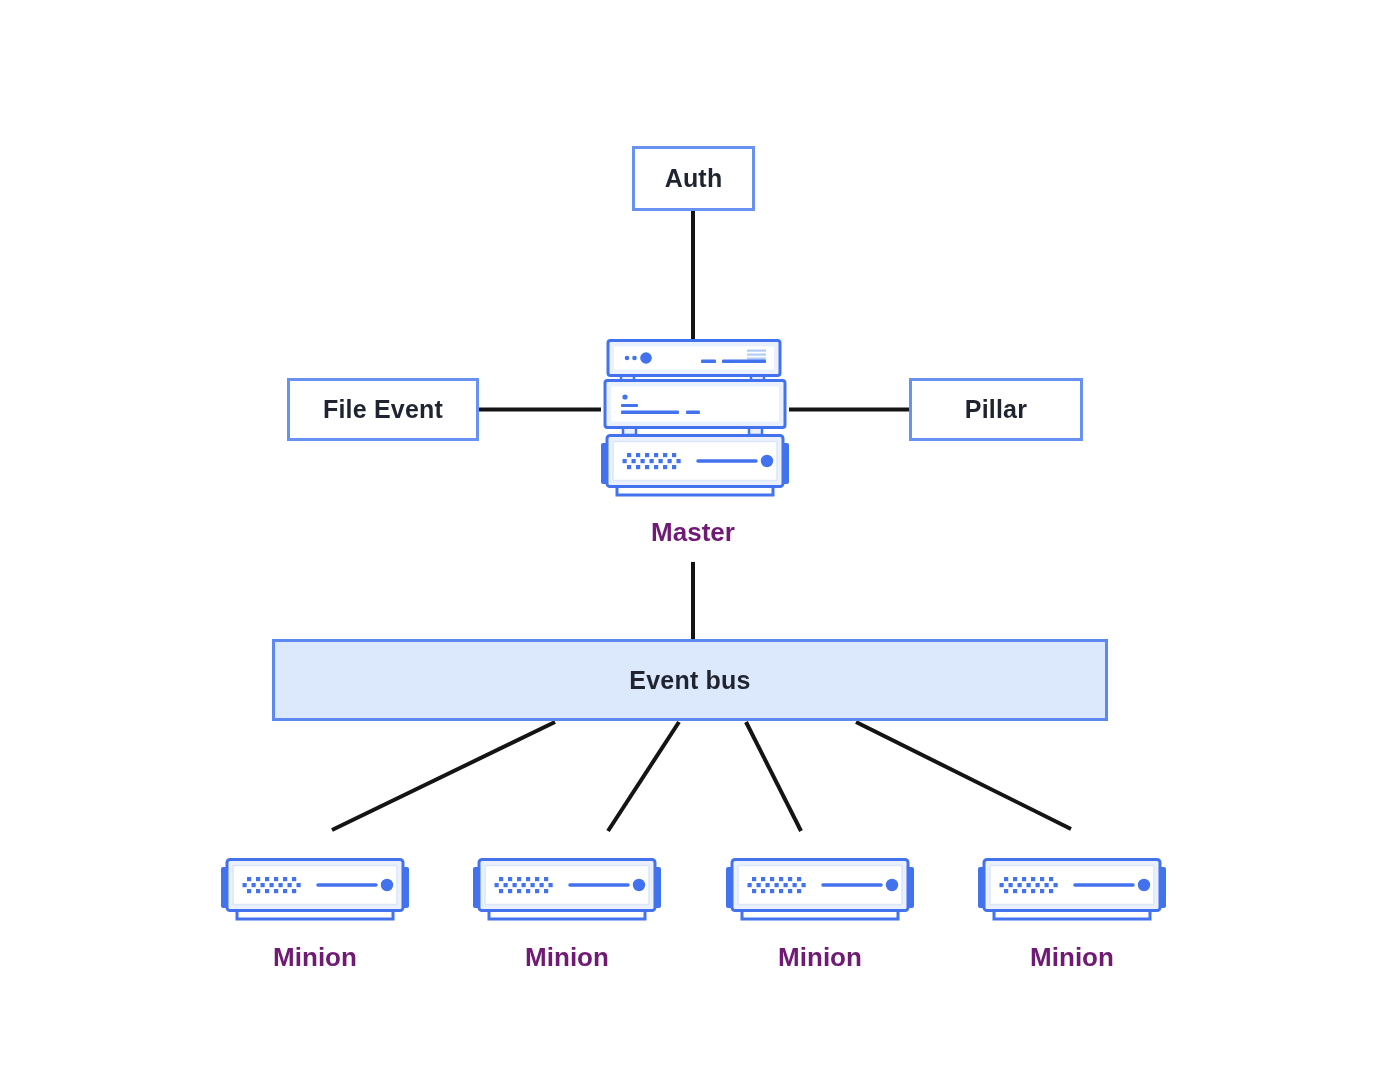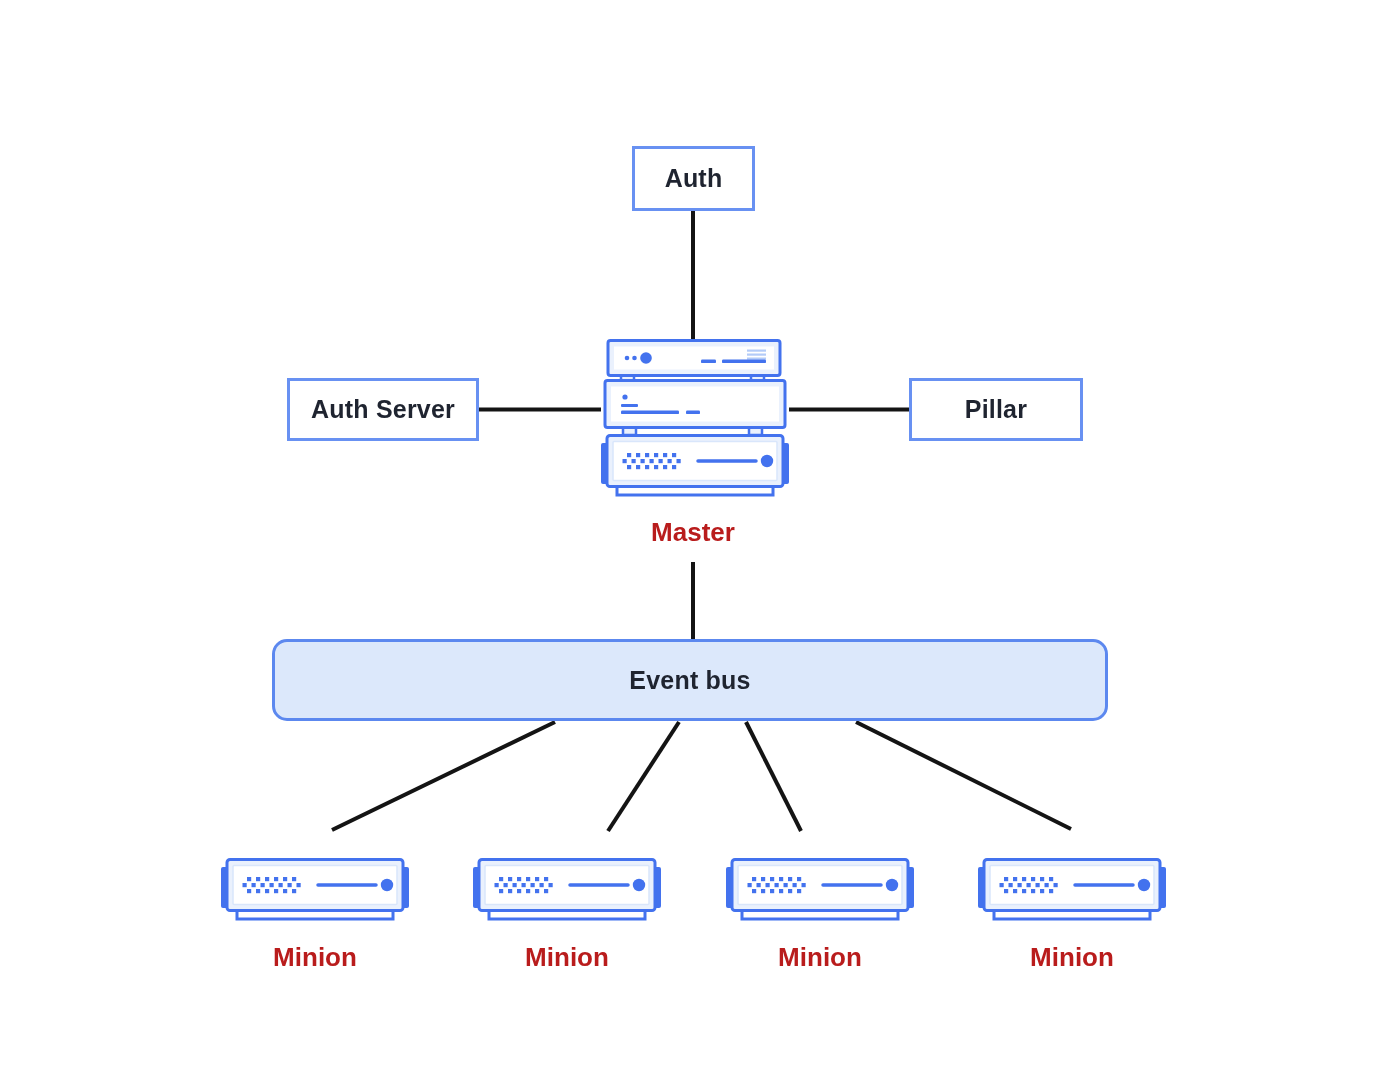--- a/index.html
+++ b/index.html
@@ -17,27 +17,26 @@
     box-sizing:border-box;
     background:#ffffff;
     border:3.5px solid #6891F2;
     display:flex;align-items:center;justify-content:center;
     font-weight:700;font-size:25px;color:#1F2430;
     letter-spacing:0.2px;
   }
   .node-box.bus{
     background:#DCE8FB;
     border-color:#5C88EF;
-    border-radius:15px;
   }
   .icon-wrap{position:absolute;}
   .node-label{
     position:absolute;
     transform:translateX(-50%);
-    font-weight:700;font-size:26px;color:#b91c1c;
+    font-weight:700;font-size:26px;color:#701a75;
     white-space:nowrap;
   }
 </style>
 </head>
 <body>
 
 <div class="stage">
 
   <svg width="0" height="0" style="position:absolute" aria-hidden="true">
     <defs>
@@ -86,21 +85,21 @@
       <line x1="746" y1="708" x2="801" y2="817"></line>
       <line x1="856" y1="708" x2="1071" y2="815"></line>
     </g>
   </svg>
 
   <div class="node-box" style="left:632px;top:132px;width:123px;height:65px;">
     <span>Auth</span>
   </div>
 
   <div class="node-box" style="left:287px;top:364px;width:192px;height:63px;">
-    <span>Auth Server</span>
+    <span>File Event</span>
   </div>
 
   <div class="node-box" style="left:909px;top:364px;width:174px;height:63px;">
     <span>Pillar</span>
   </div>
 
   <div class="icon-wrap" style="left:600px;top:325px;">
     <svg width="190" height="160" viewBox="0 0 190 160">
 
       <rect x="21" y="32" width="13" height="12" fill="#EAF1FD" stroke="#4372EE" stroke-width="2.5"></rect>

